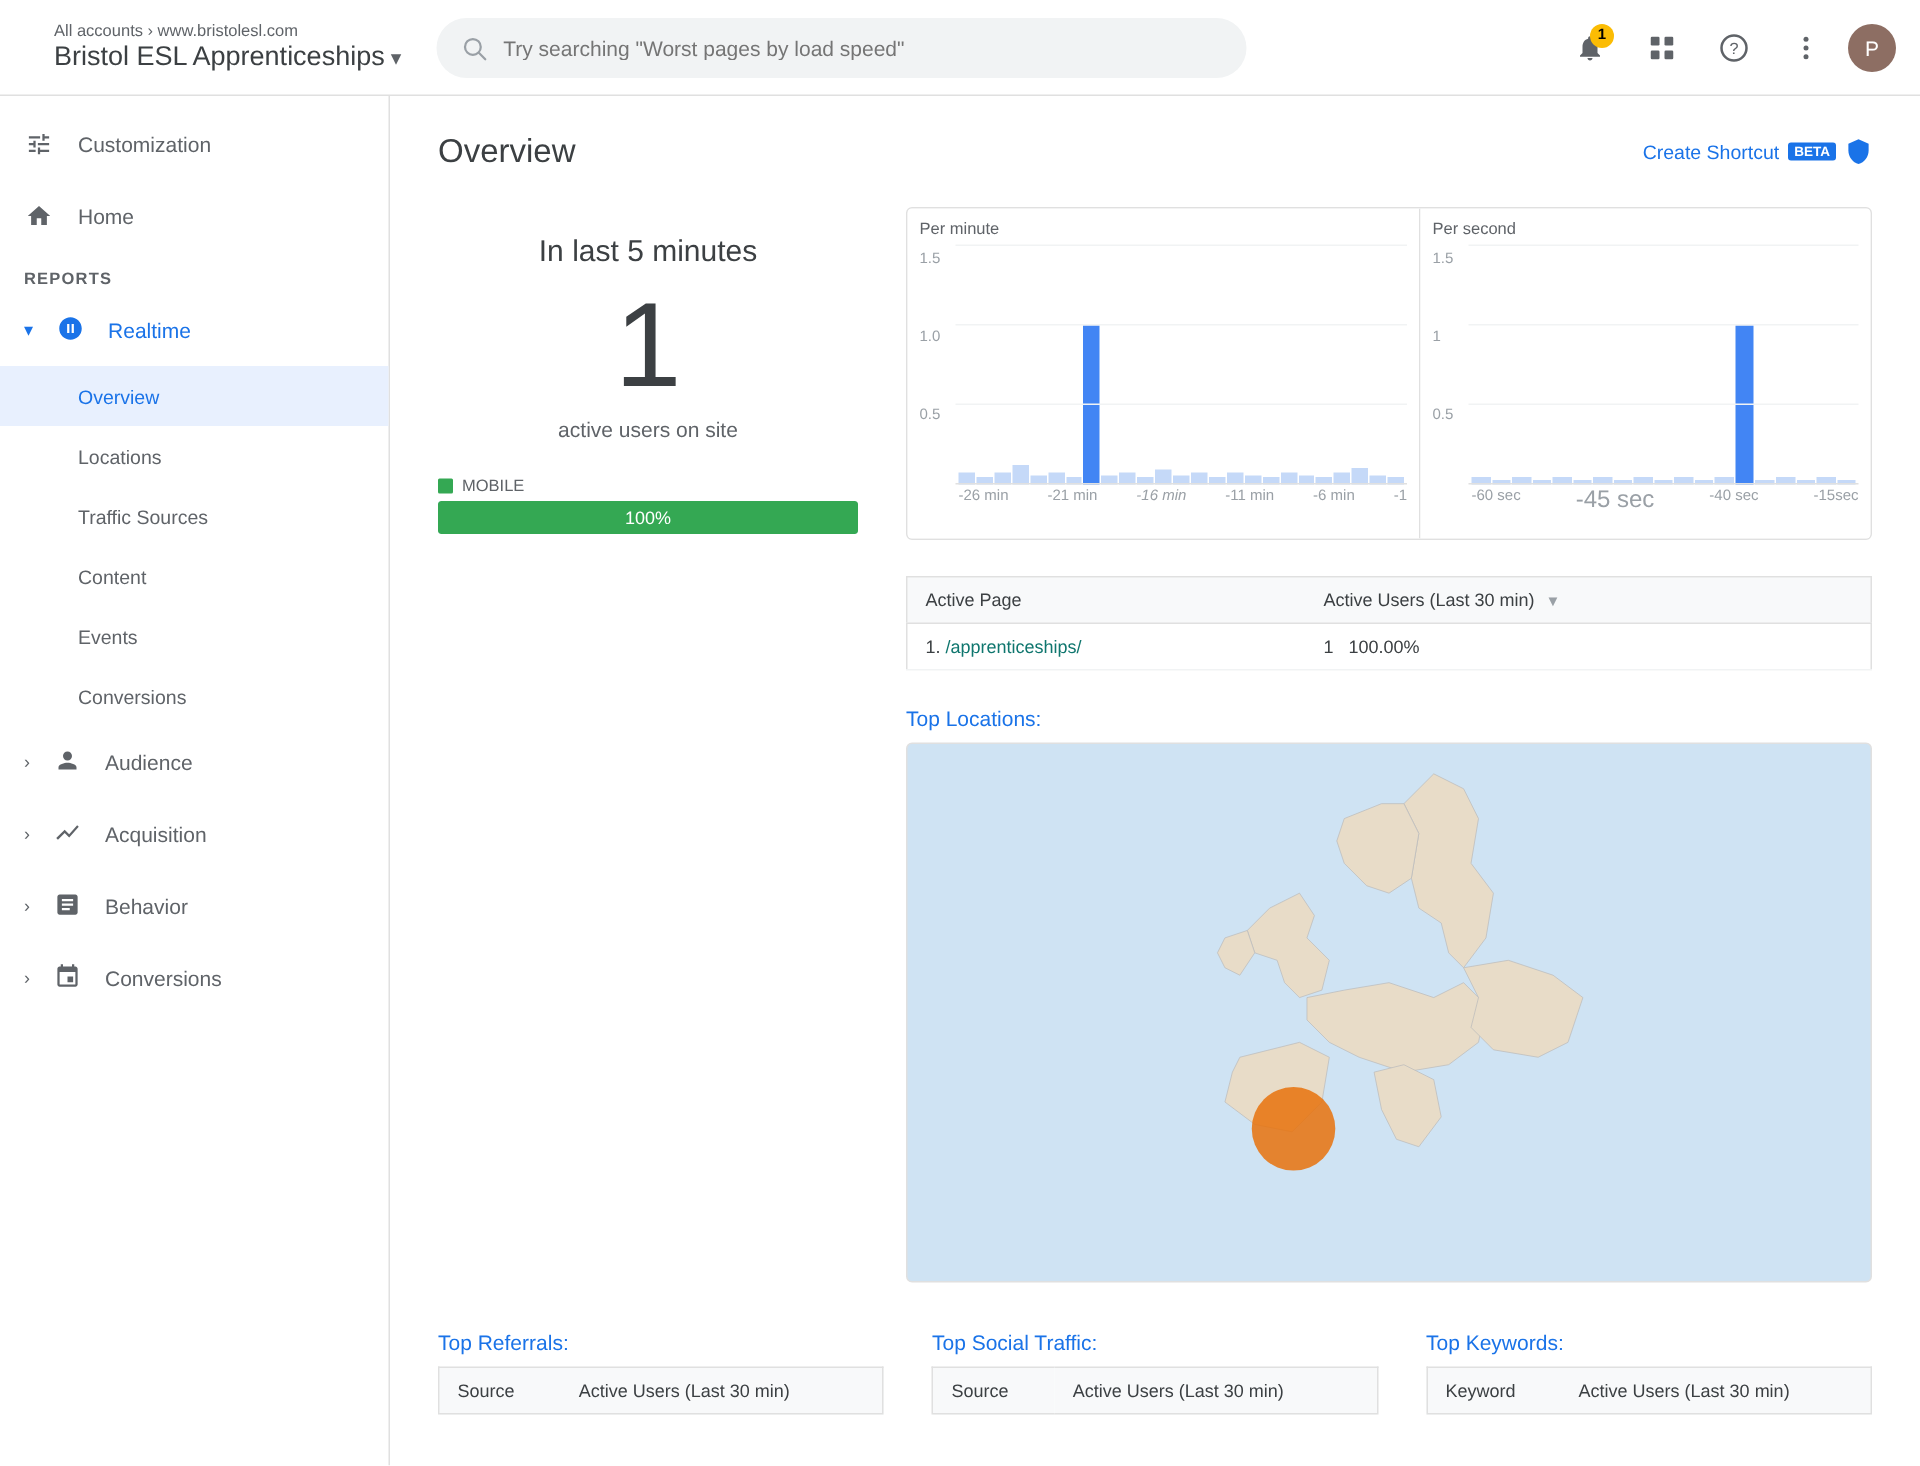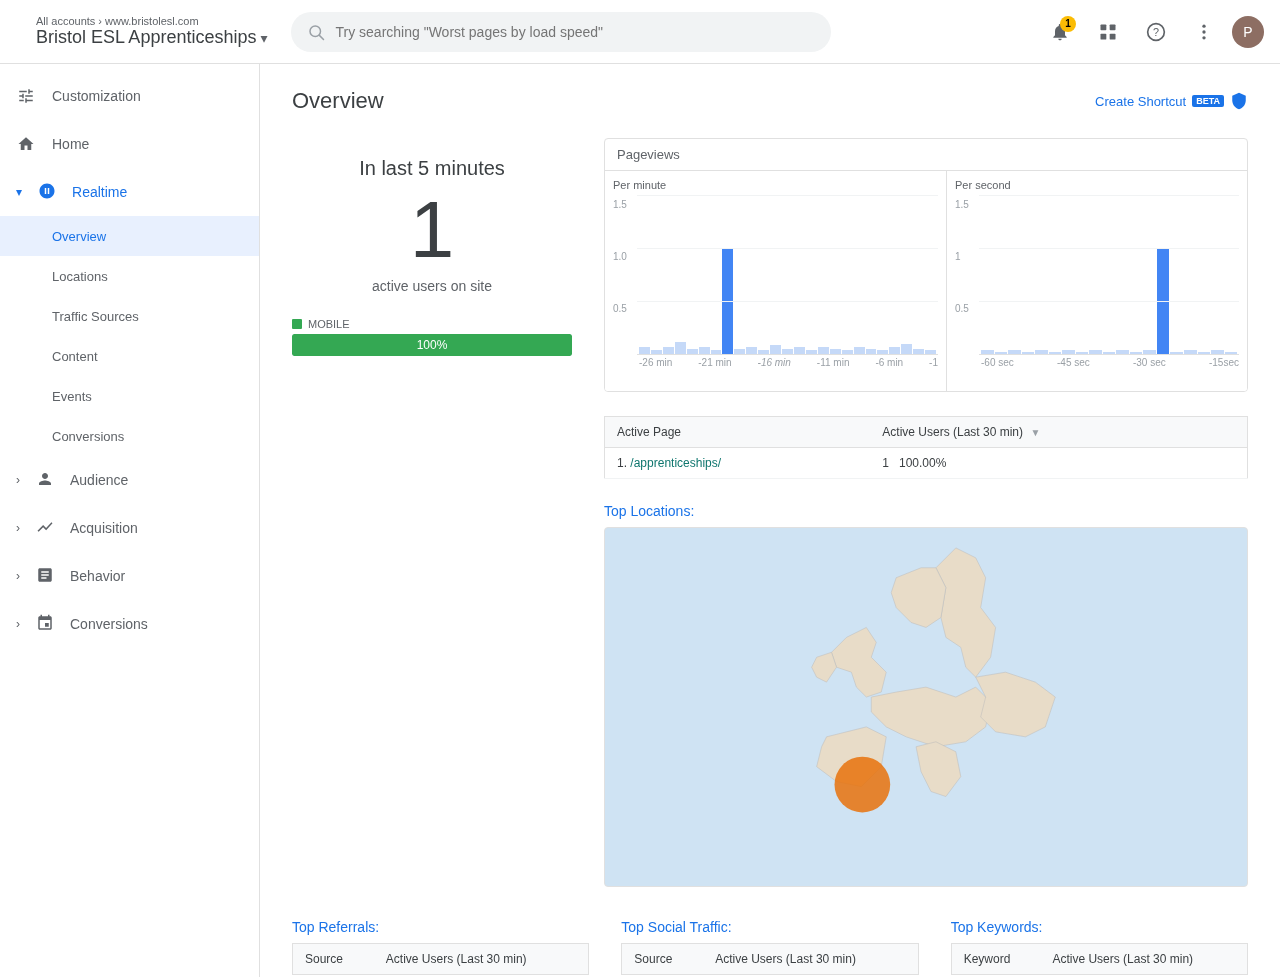--- a/index.html
+++ b/index.html
@@ -171,20 +171,21 @@
     </div>
     <div class="sidebar-item">
       <span class="icon">
         <svg width="18" height="18" viewBox="0 0 24 24" fill="#5f6368">
             <path d="M10 20v-6h4v6h5v-8h3L12 3 2 12h3v8z"></path>
           </svg>
       </span>
       <span>Home</span>
     </div>
 
+    <div class="sidebar-section">REPORTS</div>
 
     <div class="sidebar-expandable expanded">
       <span style="font-size:12px;color:#1a73e8;">▾</span>
       <span class="icon">
         <svg width="18" height="18" viewBox="0 0 24 24" fill="#1a73e8">
             <path d="M12 2C6.48 2 2 6.48 2 12s4.48 10 10 10 10-4.48 10-10S17.52 2 12 2zm-1 14H9V8h2v8zm4 0h-2V8h2v8z"></path>
           </svg>
       </span>
       <span style="color:#1a73e8;font-weight:500;">Realtime</span>
     </div>
@@ -264,21 +265,20 @@
             <div class="bar-fill" style="width:100%">
               <span>100%</span>
             </div>
           </div>
         </div>
       </div>
 
       <div class="right-panel">
 
         <div class="chart-section">
-          <div class="chart-title">Pageviews</div>
           <div class="chart-inner">
 
             <div class="chart-left">
               <div class="chart-sublabel">Per minute</div>
               <div style="display:flex;height:160px;position:relative;">
                 <div style="display:flex;flex-direction:column;justify-content:space-between;padding:4px 4px 0 0;width:24px;">
                   <span style="font-size:10px;color:#9aa0a6;">1.5</span>
                   <span style="font-size:10px;color:#9aa0a6;">1.0</span>
                   <span style="font-size:10px;color:#9aa0a6;">0.5</span>
                   <span style="font-size:10px;color:#9aa0a6;"></span>
@@ -362,22 +362,22 @@
                     <div style="flex:1;background:#c5d9f8;height:2%;"></div>
                     <div style="flex:1;background:#c5d9f8;height:3%;"></div>
                     <div style="flex:1;background:#c5d9f8;height:2%;"></div>
                     <div style="flex:1;background:#c5d9f8;height:3%;"></div>
                     <div style="flex:1;background:#c5d9f8;height:2%;"></div>
                   </div>
                 </div>
               </div>
               <div style="display:flex;justify-content:space-between;margin-top:2px;padding-left:26px;">
                 <span style="font-size:10px;color:#9aa0a6;">-60 sec</span>
-                <span style="font-size:10px;color:#9aa0a6;">-45 sec</span>
-                <span style="font-size:10px;color:#9aa0a6;">-30 sec</span>
+                <span style="font-size:16px;color:#9aa0a6;">-45 sec</span>
+                <span style="font-size:10px;color:#9aa0a6;">-40 sec</span>
                 <span style="font-size:10px;color:#9aa0a6;">-15sec</span>
               </div>
             </div>
           </div>
         </div>
 
         <div class="active-pages-section">
           <table class="active-pages-table">
             <thead>
               <tr>

